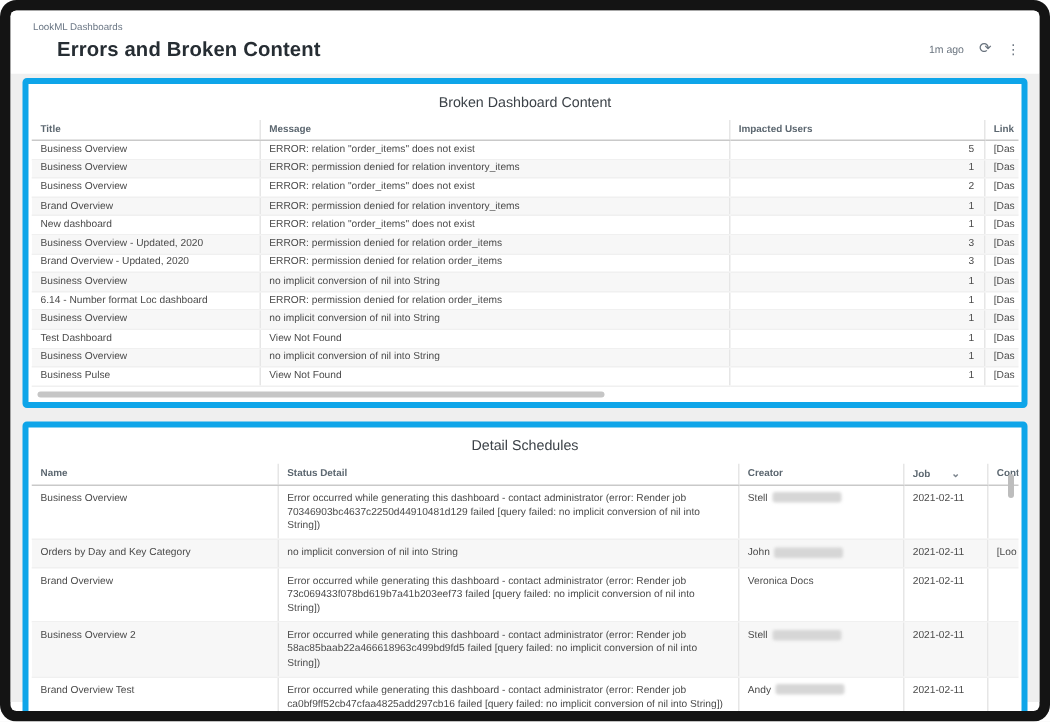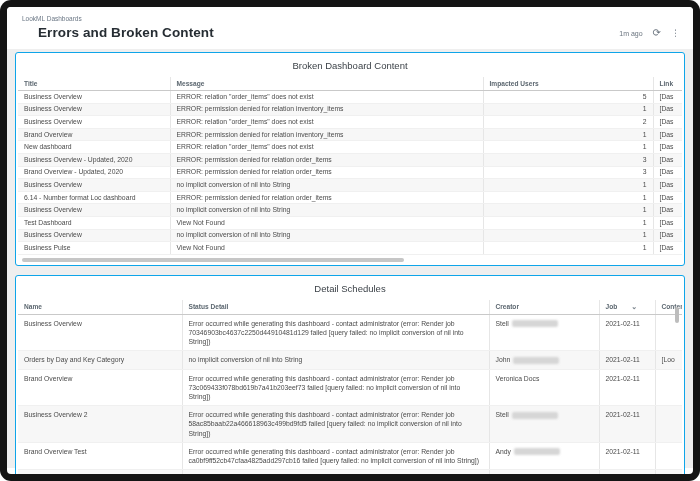--- a/index.html
+++ b/index.html
@@ -31,21 +31,21 @@
   .timestamp { font-size:7px; }
   .icon { line-height:1; cursor:pointer; }
   .icon.refresh { font-size:10px; }
   .icon.kebab { font-size:9px; letter-spacing:0; }
 
   
   .content { background:#efefef; height:419px; padding:3px 8px 0; }
 
   .card {
     background:#fff;
-    border:1px solid #0ea5e9;
+    border:4px solid #0ea5e9;
     border-radius:3px;
     margin-bottom:9px;
     padding:5px 2px 2px;
     position:relative;
   }
   .card h2 {
     margin:2px 0 6px;
     font-size:9.5px; font-weight:500;
     color:#3c4248; text-align:center;
   }

